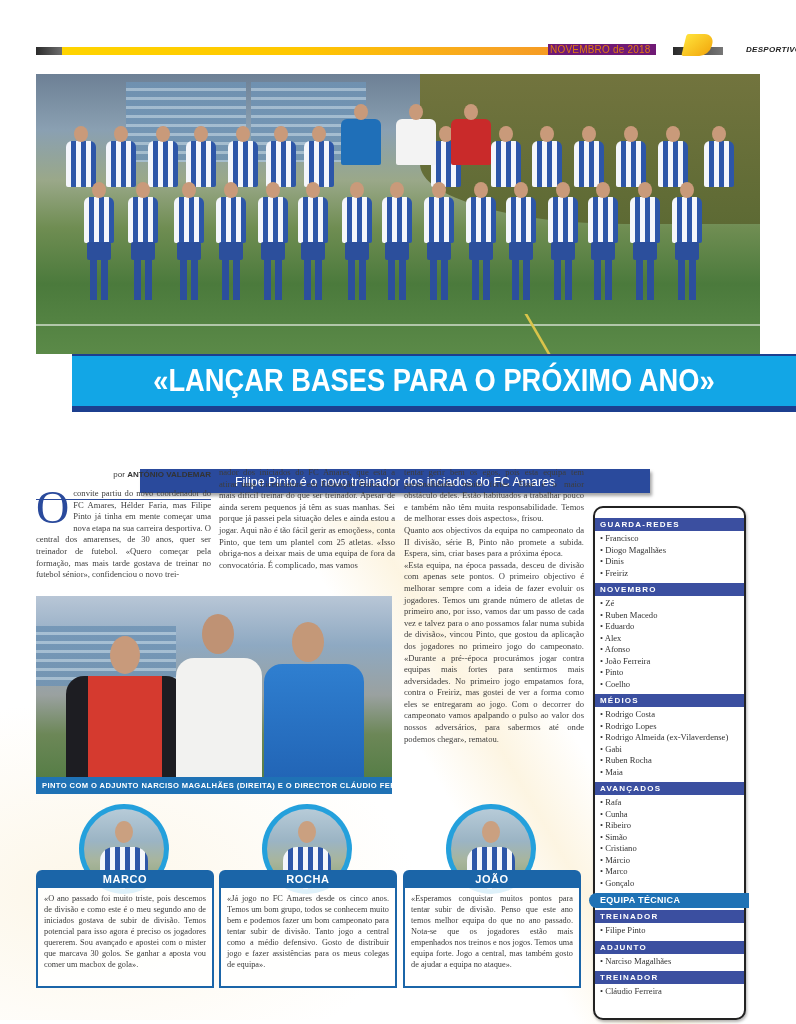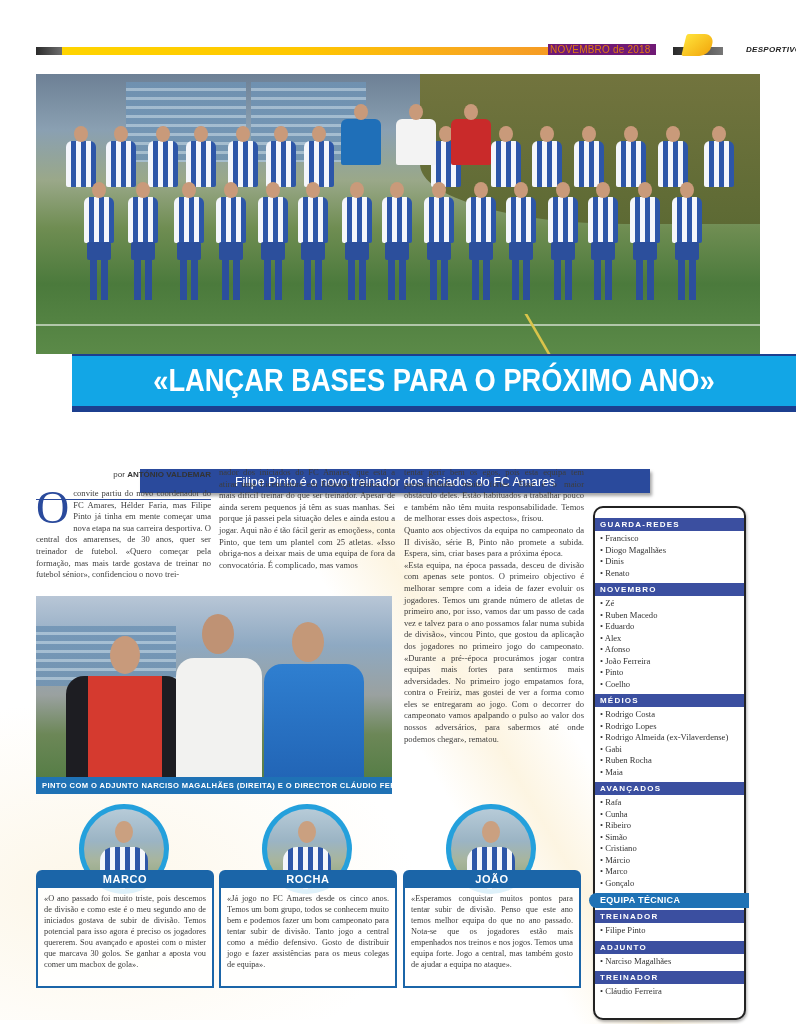--- a/index.html
+++ b/index.html
@@ -387,21 +387,21 @@
 </div>
 
 <div class="roster">
   <div style="height:8px;"></div>
   <div id="roster-sections">
       <div class="roster-head">GUARDA-REDES</div>
       <ul class="roster-list">
         <li>Francisco</li>
         <li>Diogo Magalhães</li>
         <li>Dinis</li>
-        <li>Renato</li>
+        <li>Freiriz</li>
       </ul>
       <div class="roster-head">NOVEMBRO</div>
       <ul class="roster-list">
         <li>Zé</li>
         <li>Ruben Macedo</li>
         <li>Eduardo</li>
         <li>Alex</li>
         <li>Afonso</li>
         <li>João Ferreira</li>
         <li>Pinto</li>

